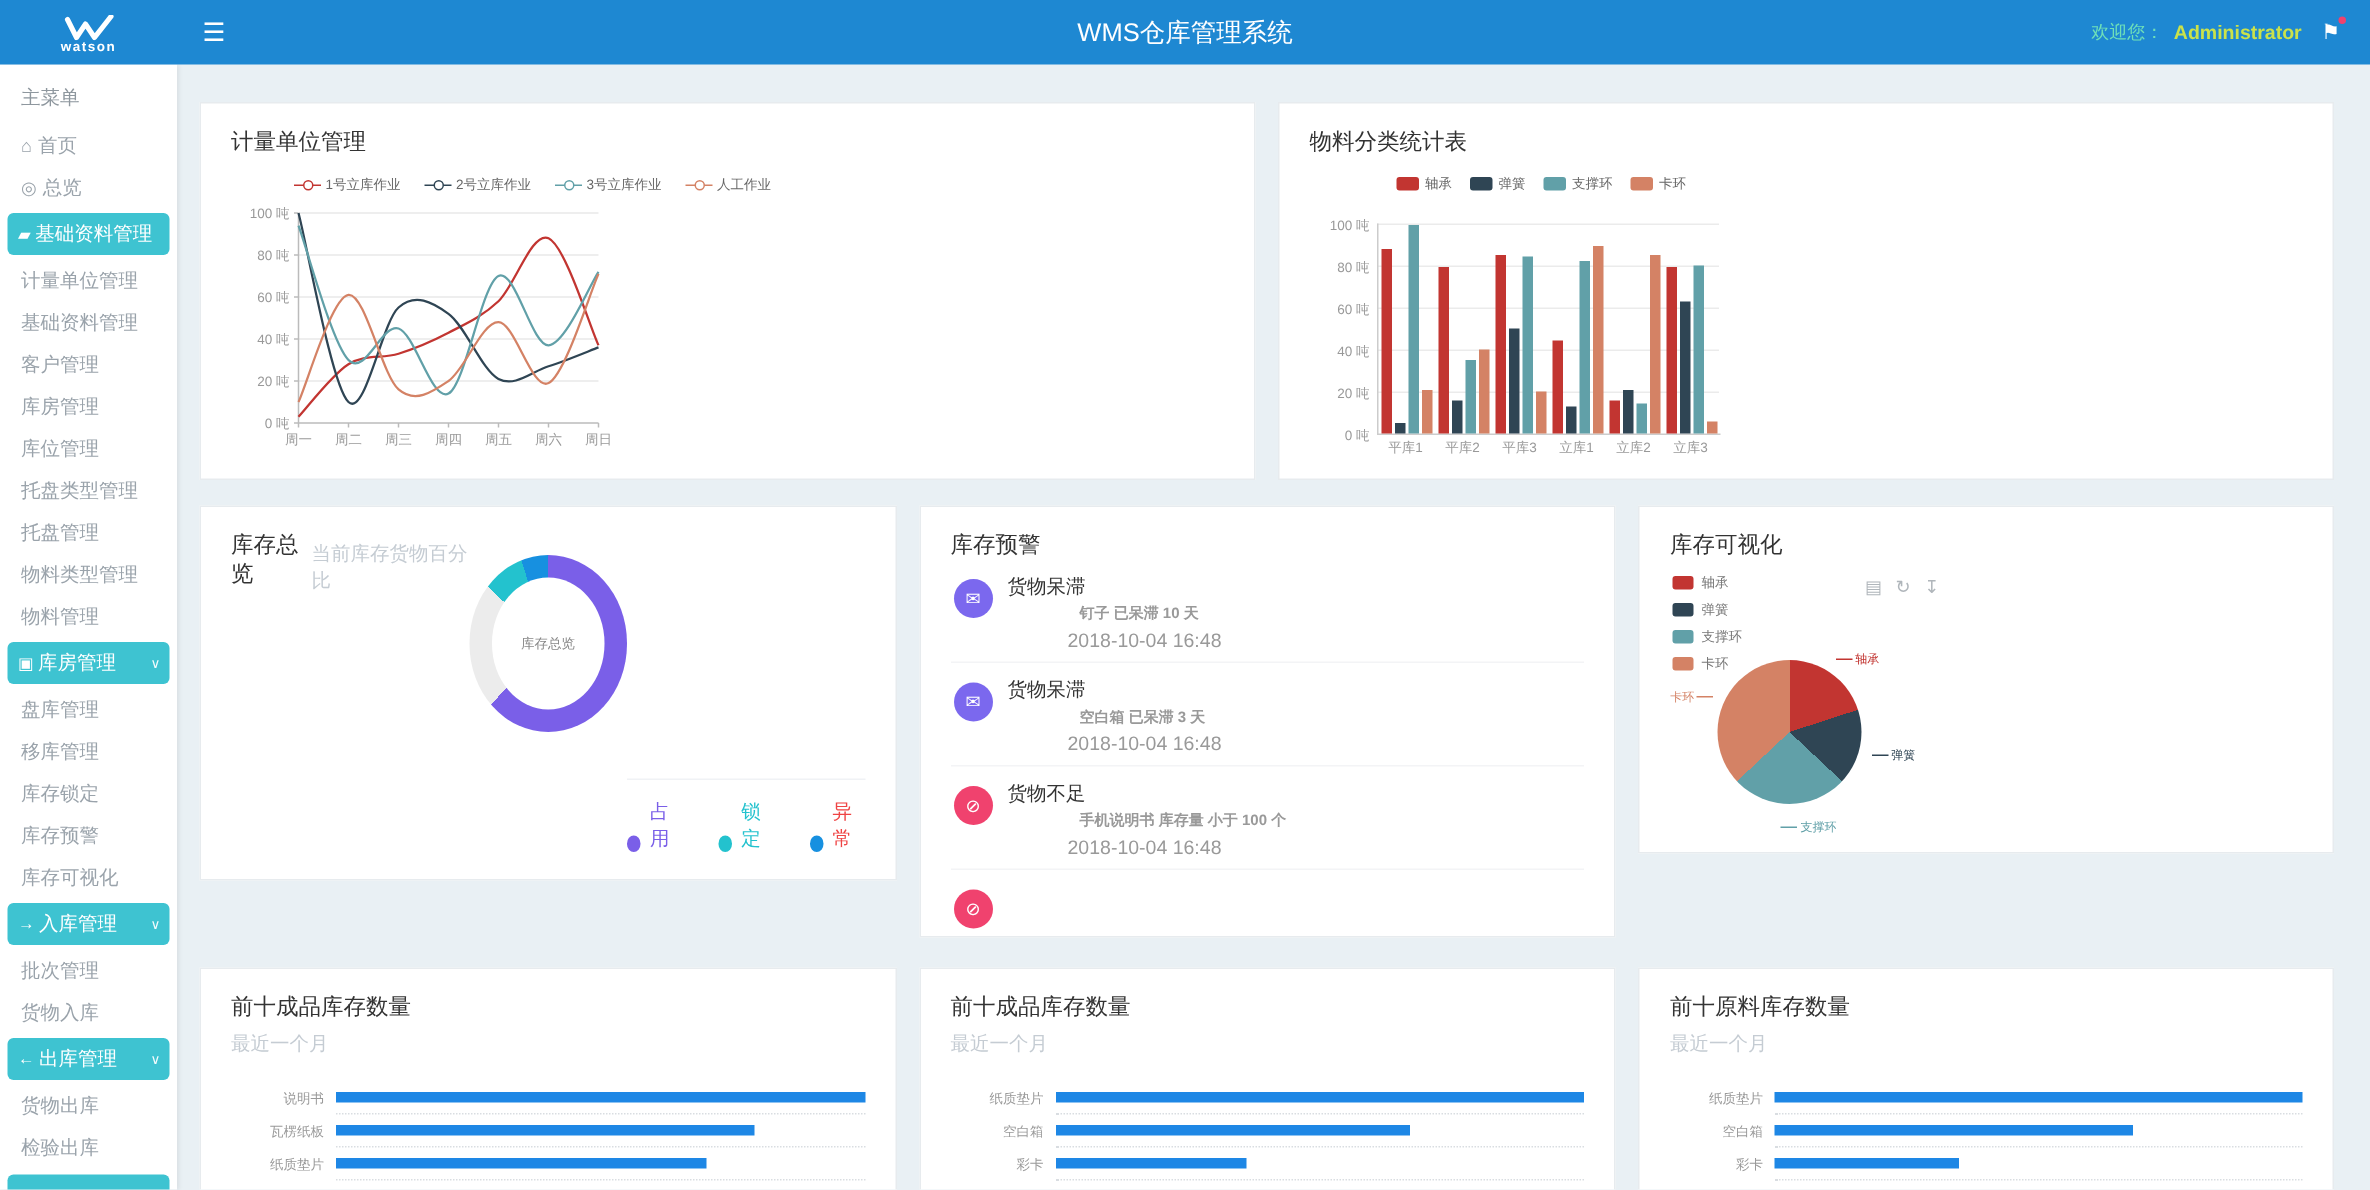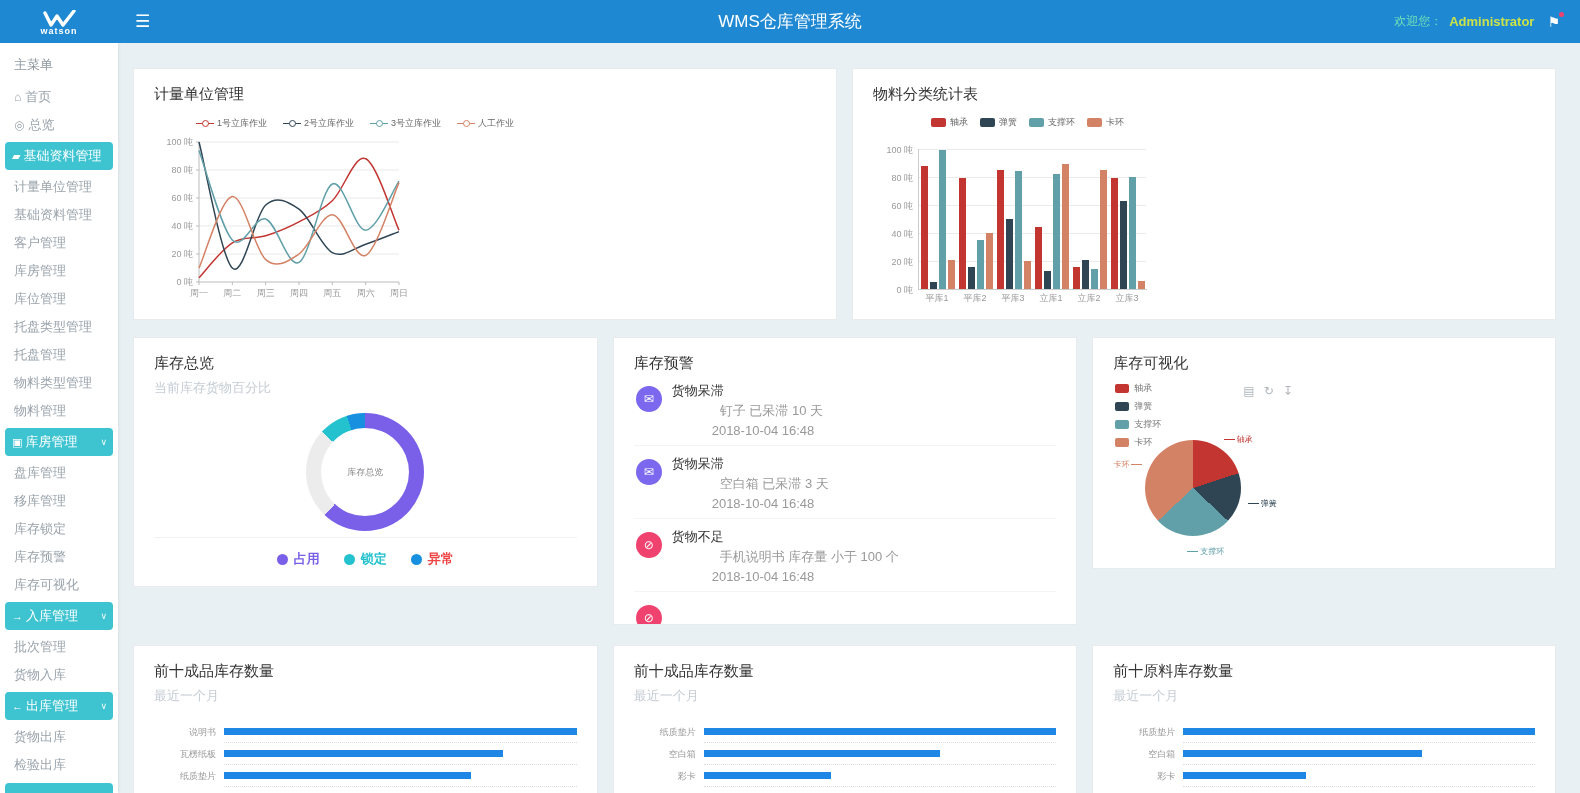--- a/index.html
+++ b/index.html
@@ -27,21 +27,21 @@
   .side-active .chev{margin-left:auto;font-size:9px;opacity:.95;}
   .side-stub{height:22px;margin:4px 5px 0;border-radius:4px;background:#3ec3d1;}
   
   .main{position:absolute;left:118px;top:43px;right:0;bottom:0;padding:25px 24px 0 15px;overflow:hidden;}
   .row{display:flex;gap:15px;align-items:flex-start;}
   .card{background:#fff;border:1px solid #e7ebee;box-sizing:border-box;padding:16px 20px;position:relative;overflow:hidden;}
   .c-title{font-size:15px;color:#333;}
   .c-sub{font-size:13px;color:#c5ccd3;margin-top:6px;}
   .card-line,.card-bar{width:704px;height:252px;}
   .row2{margin-top:17px;}
-  .card-donut{width:465px;height:250px;display:flex;flex-direction:column;}
+  .card-donut{width:465px;height:250px;display:flex;}
   .card-alerts{width:465px;height:288px;}
   .card-pie{width:464px;height:232px;}
   .row3{margin-top:20px;}
   .card-hbar{width:465px;height:220px;}
   .card-hbar:last-child{width:464px;}
   
   .lgd-line{display:flex;gap:16px;margin:13px 0 2px 42px;font-size:9px;color:#666;align-items:center;}
   .lgd-line .it{display:flex;align-items:center;gap:3px;cursor:pointer;}
   .lm{position:relative;display:inline-block;width:18px;height:9px;}
   .lm:before{content:'';position:absolute;left:0;right:0;top:4px;border-top:1px solid currentColor;}
@@ -56,28 +56,28 @@
   .bplot{position:absolute;left:45px;top:10px;width:228px;height:140px;border-left:1px solid #ccc;border-bottom:1px solid #ccc;display:flex;align-items:flex-end;}
   .bgroup{flex:1;display:flex;justify-content:center;align-items:flex-end;gap:2px;height:100%;}
   .bbar{width:7px;}
   .bxrow{position:absolute;left:45px;top:153px;width:228px;display:flex;}
   .bxrow span{flex:1;text-align:center;font-size:9px;color:#999;}
   
   .donut{width:118px;height:118px;border-radius:50%;margin:16px auto 0;position:relative;}
   .donut:after{content:'';position:absolute;inset:15px;background:#fff;border-radius:50%;}
   .donut span{position:absolute;inset:0;display:flex;align-items:center;justify-content:center;font-size:9px;color:#888;z-index:1;}
   .lgd-donut{margin-top:auto;border-top:1px solid #f0f2f5;padding:12px 0 2px;display:flex;justify-content:center;gap:24px;font-size:13px;}
-  .lgd-donut .it{display:flex;align-items:center;gap:6px;cursor:pointer;font-weight:bold;}
+  .lgd-donut .it{display:flex;align-items:flex-end;gap:6px;cursor:pointer;}
   .lgd-donut .dot{width:11px;height:11px;border-radius:50%;}
   
   .al-item{display:flex;padding:9px 0 7px;border-bottom:1px solid #f3f4f6;}
   .al-item:last-child{border-bottom:none;}
   .al-ic{width:26px;height:26px;border-radius:50%;color:#fff;font-size:12px;line-height:26px;text-align:center;margin:4px 10px 0 2px;flex:none;}
   .al-type{font-size:13px;color:#333;}
-  .al-det{font-size:13px;color:#999;padding-left:48px;margin-top:2px;white-space:nowrap;}
+  .al-det{font-size:10px;color:#999;padding-left:48px;margin-top:2px;white-space:nowrap;font-weight:bold;}
   .al-time{font-size:13px;color:#999;margin-top:3px;margin-left:40px;}
   
   .lgd-pie{position:absolute;left:22px;top:44px;font-size:9px;color:#777;}
   .lgd-pie .it{display:flex;align-items:center;gap:5px;margin-bottom:5px;cursor:pointer;}
   .lgd-pie .sq{width:14px;height:9px;}
   .toolbox{position:absolute;left:150px;top:46px;display:flex;gap:9px;color:#b0b6bb;font-size:12px;}
   .toolbox span{cursor:pointer;}
   .pie{position:absolute;left:52px;top:102px;width:96px;height:96px;border-radius:50%;}
   .plab{position:absolute;display:flex;align-items:center;gap:2px;font-size:8px;white-space:nowrap;}
   .plab i{display:inline-block;width:11px;height:1px;background:currentColor;}

